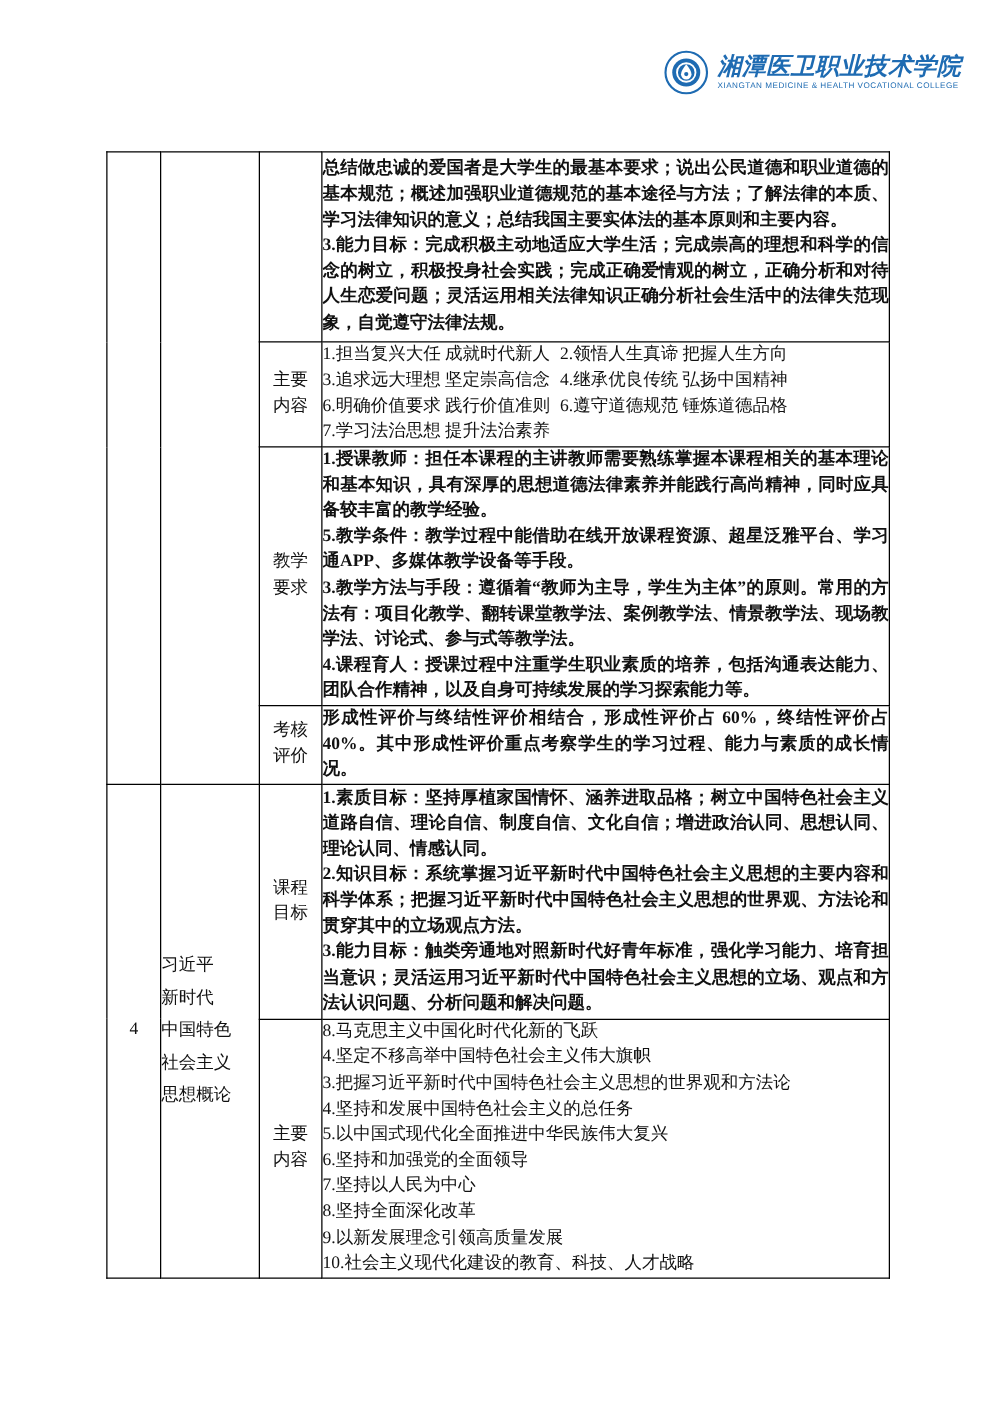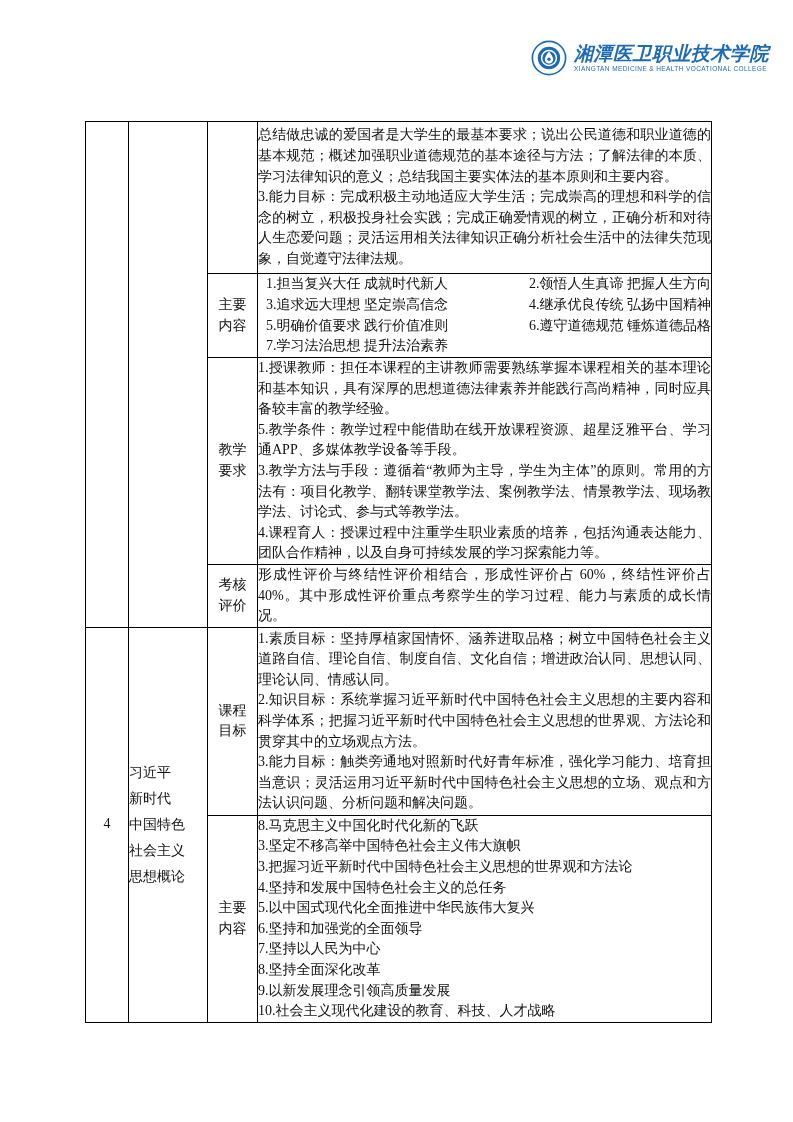--- a/index.html
+++ b/index.html
@@ -52,22 +52,22 @@
   tr.sec4-start td { border-top: 1.6px solid #000000; }
   td.c-no   { text-align: center; }
   td.c-name { }
   td.c-name .cname-line { line-height: 26px; }
   td.c-label { text-align: center; }
   td.c-label .lbl { width: 2.2em; margin: 0 auto; text-align: center; }
   td.c-content {
     vertical-align: top;
     padding: 3px 6px 2px 7px;
   }
-  td.c-content p { margin: 0; text-align: justify; }
-  .pair-line { display: flex; text-align: right; }
+  td.c-content p { margin: 0; text-align: justify; font-weight: bold; }
+  .pair-line { display: flex; }
   .pair-line .pl { width: 190px; flex: none; }
   .pair-line .pr { flex: 1; }
 
   
   .page-number {
     position: absolute; left: 0; right: 0; top: 1027px;
     text-align: center;
     font-size: 13px;
   }
 </style>
@@ -116,21 +116,21 @@
       <td class="c-content">
         <div class="pair-line">
           <span class="pl">1.担当复兴大任 成就时代新人</span>
           <span class="pr">2.领悟人生真谛 把握人生方向</span>
         </div>
         <div class="pair-line">
           <span class="pl">3.追求远大理想 坚定崇高信念</span>
           <span class="pr">4.继承优良传统 弘扬中国精神</span>
         </div>
         <div class="pair-line">
-          <span class="pl">5.明确价值要求 践行价值准则</span>
+          <span class="pl">6.明确价值要求 践行价值准则</span>
           <span class="pr">6.遵守道德规范 锤炼道德品格</span>
         </div>
         <div class="pair-line">
           <span class="pl">7.学习法治思想 提升法治素养</span>
           <span class="pr"></span>
         </div>
       </td>
     </tr>
 
     <tr style="height:206px">
@@ -174,21 +174,21 @@
         <p>3.能力目标：触类旁通地对照新时代好青年标准，强化学习能力、培育担当意识；灵活运用习近平新时代中国特色社会主义思想的立场、观点和方法认识问题、分析问题和解决问题。</p>
       </td>
     </tr>
 
     <tr style="height:207px">
       <td class="c-label">
         <div class="lbl">主要内容</div>
       </td>
       <td class="c-content">
         <div>8.马克思主义中国化时代化新的飞跃</div>
-        <div>3.坚定不移高举中国特色社会主义伟大旗帜</div>
+        <div>4.坚定不移高举中国特色社会主义伟大旗帜</div>
         <div>3.把握习近平新时代中国特色社会主义思想的世界观和方法论</div>
         <div>4.坚持和发展中国特色社会主义的总任务</div>
         <div>5.以中国式现代化全面推进中华民族伟大复兴</div>
         <div>6.坚持和加强党的全面领导</div>
         <div>7.坚持以人民为中心</div>
         <div>8.坚持全面深化改革</div>
         <div>9.以新发展理念引领高质量发展</div>
         <div>10.社会主义现代化建设的教育、科技、人才战略</div>
       </td>
     </tr>

